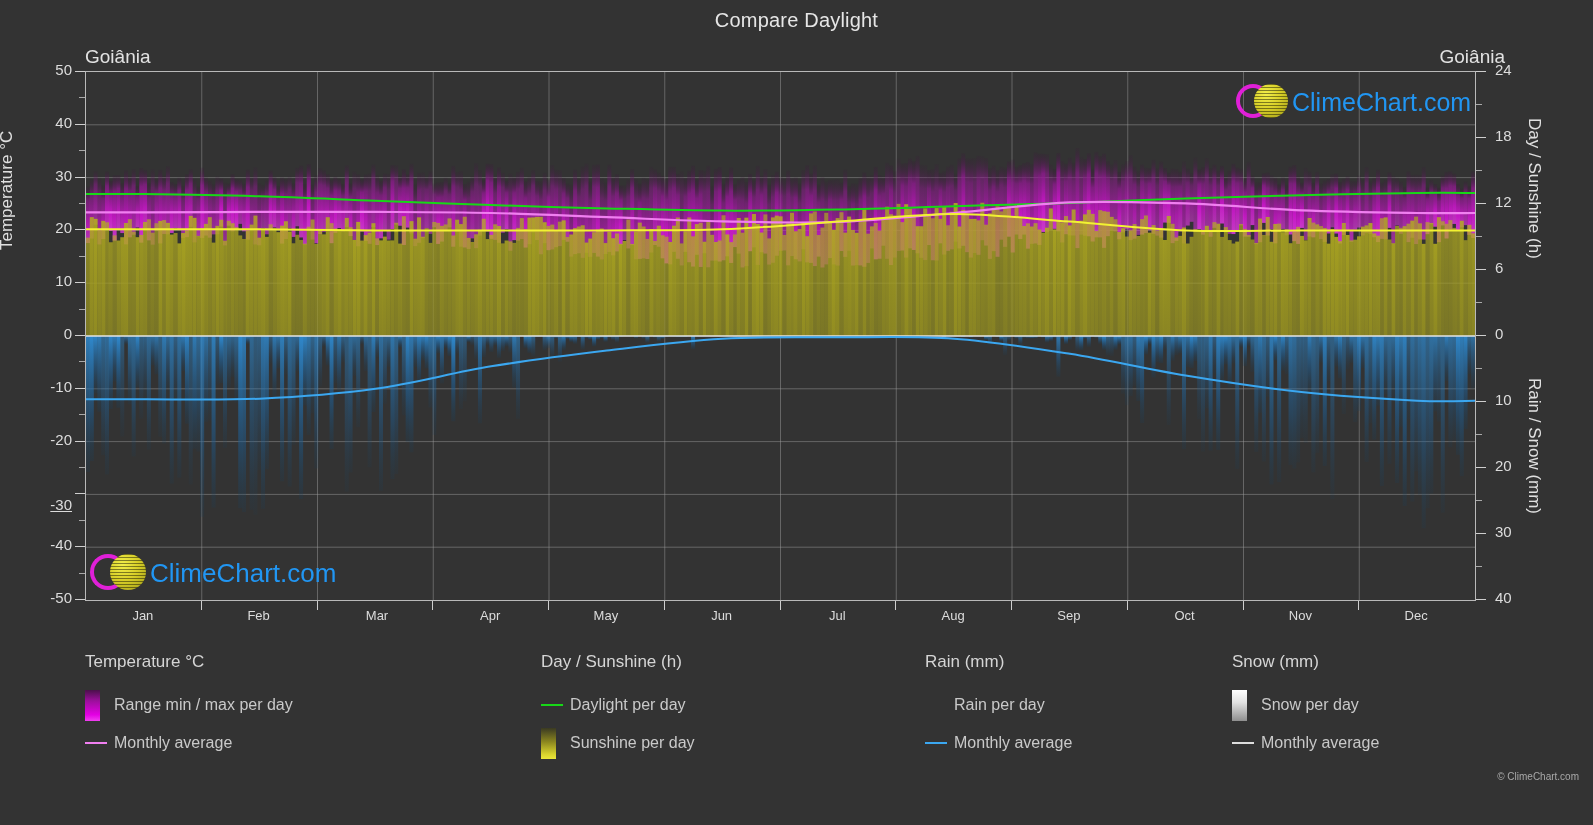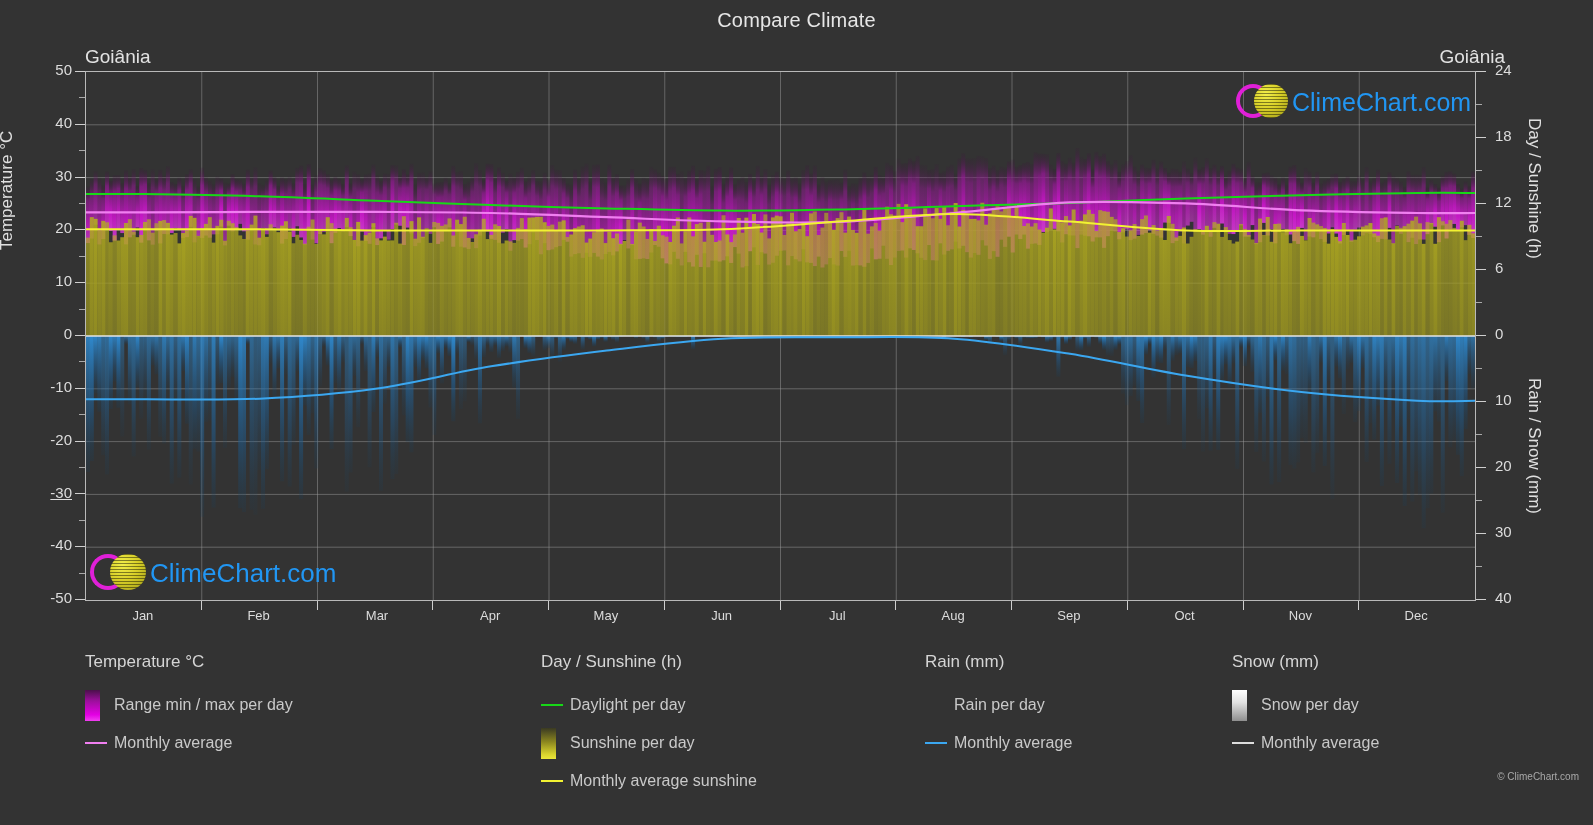--- a/index.html
+++ b/index.html
@@ -122,21 +122,21 @@
         rgba(0,0,0,0) 1px, rgba(0,0,0,0) 3px),
       radial-gradient(circle at 35% 30%, #f2ef4a 0%, #d8cf28 45%, #9f9a18 100%);
   }
   .logo .txt { color: #2196f3; white-space: nowrap; }
 </style>
 </head>
 <body>
 
 <div class="page">
 
-  <div class="title">Compare Climate</div>
+  <div class="title">Compare Daylight</div>
   <div class="loc-left">Goiânia</div>
   <div class="loc-right">Goiânia</div>
 
   <div class="axis-title-left">Temperature °C</div>
   <div class="axis-title-r1">Day / Sunshine (h)</div>
   <div class="axis-title-r2">Rain / Snow (mm)</div>
 
   <div id="ticklayer">
       <div class="ylab-left" style="left:26px; top:61px;">50</div>
       <div class="tickmark-l" style="top:71px;"></div>
@@ -147,21 +147,21 @@
       <div class="ylab-left" style="left:26px; top:219.4px;">20</div>
       <div class="tickmark-l" style="top:229.4px;"></div>
       <div class="ylab-left" style="left:26px; top:272.20000000000005px;">10</div>
       <div class="tickmark-l" style="top:282.20000000000005px;"></div>
       <div class="ylab-left" style="left:26px; top:325px;">0</div>
       <div class="tickmark-l" style="top:335px;"></div>
       <div class="ylab-left" style="left:26px; top:377.8px;">-10</div>
       <div class="tickmark-l" style="top:387.8px;"></div>
       <div class="ylab-left" style="left:26px; top:430.59999999999997px;">-20</div>
       <div class="tickmark-l" style="top:440.59999999999997px;"></div>
-      <div class="ylab-left" style="left:26px; top:484px;text-decoration:underline;">-30</div>
+      <div class="ylab-left" style="left:26px; top:496px;text-decoration:underline;">-30</div>
       <div class="tickmark-l" style="top:493.40000000000003px;"></div>
       <div class="ylab-left" style="left:26px; top:536.2px;">-40</div>
       <div class="tickmark-l" style="top:546.2px;"></div>
       <div class="ylab-left" style="left:26px; top:589px;">-50</div>
       <div class="tickmark-l" style="top:599px;"></div>
       <div class="tickmark-minor-l" style="top:572.5999999999999px;"></div>
       <div class="tickmark-minor-l" style="top:519.8px;"></div>
       <div class="tickmark-minor-l" style="top:467px;"></div>
       <div class="tickmark-minor-l" style="top:414.2px;"></div>
       <div class="tickmark-minor-l" style="top:361.40000000000003px;"></div>
@@ -1385,24 +1385,20 @@
   <div class="legend" style="left:541px;">
     <h4>Day / Sunshine (h)</h4>
     <div class="legend-row">
       <div class="swatch-line" style="border-top-color:#17d817;"></div>
       <span class="legend-label">Daylight per day</span>
     </div>
     <div class="legend-row">
       <div class="swatch-box" style="background:linear-gradient(to bottom,#3a3a22 0%,#8c871f 45%,#d9d42e 85%,#eae63a 100%);"></div>
       <span class="legend-label">Sunshine per day</span>
     </div>
-    <div class="legend-row">
-      <div class="swatch-line" style="border-top-color:#f2f232;"></div>
-      <span class="legend-label">Monthly average sunshine</span>
-    </div>
   </div>
 
   <div class="legend" style="left:925px;">
     <h4>Rain (mm)</h4>
     <div class="legend-row">
       <div class="swatch-box" style="background:linear-gradient(to bottom,#2c97ec 0%,#1f86dc 45%,#16budc 60%,#14527f 100%);"></div>
       <span class="legend-label">Rain per day</span>
     </div>
     <div class="legend-row">
       <div class="swatch-line" style="border-top-color:#3ba7f0;"></div>

